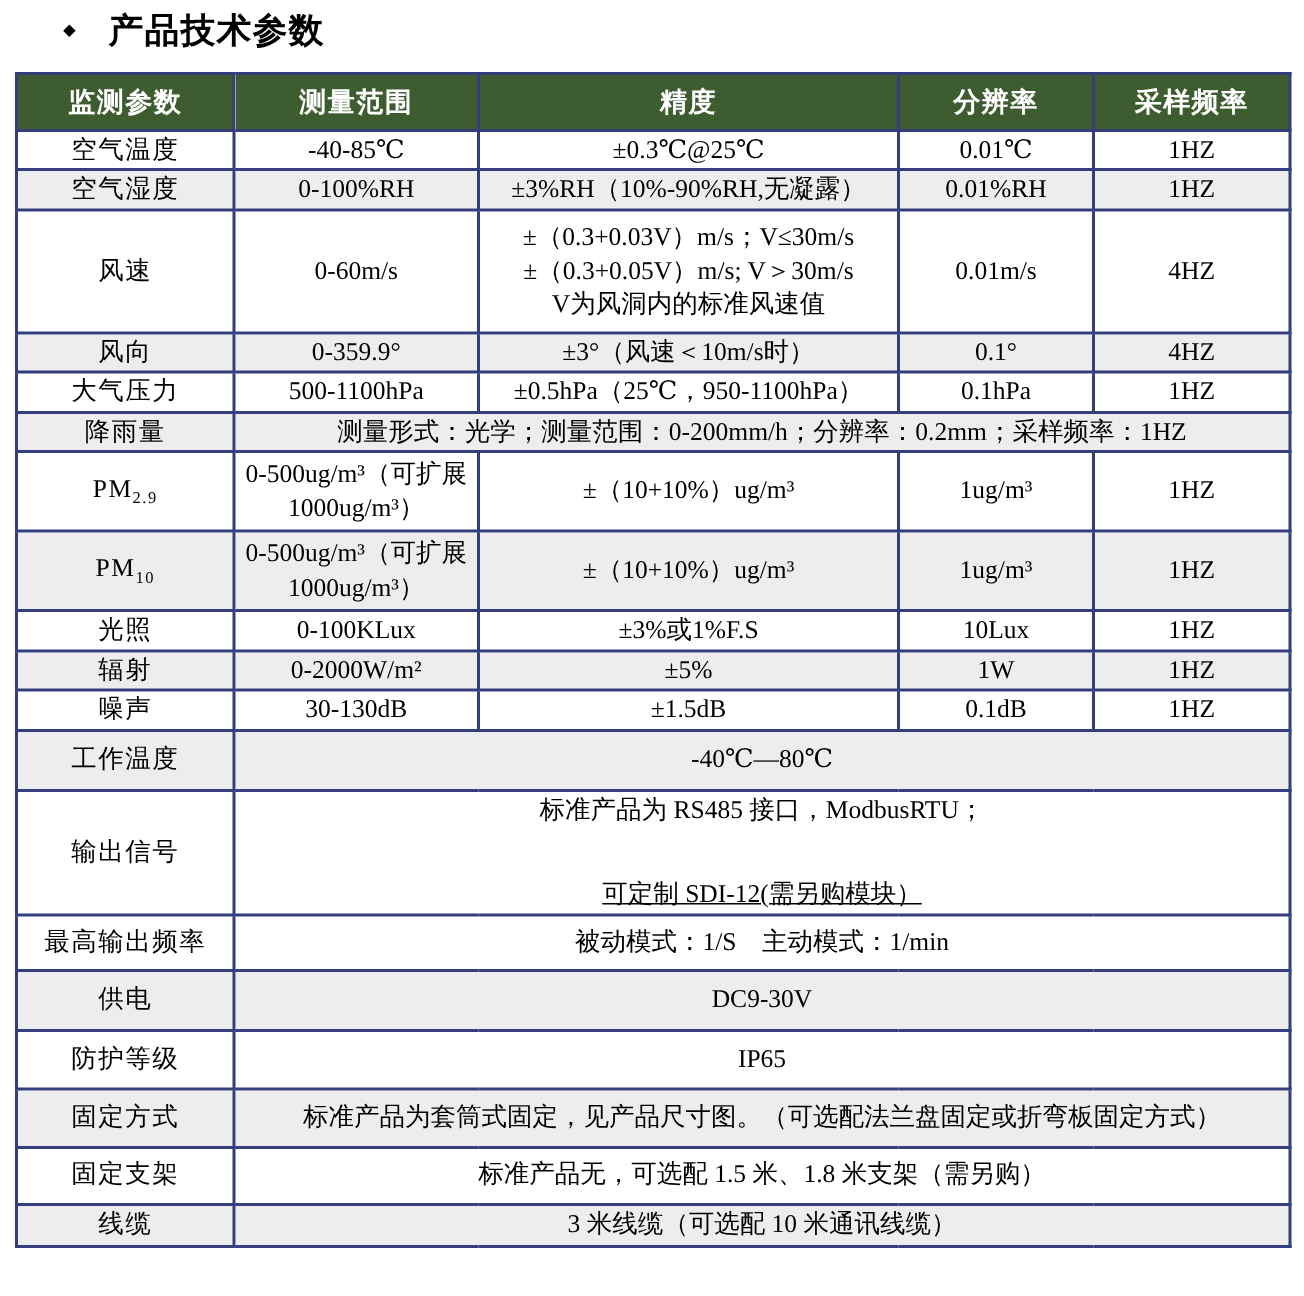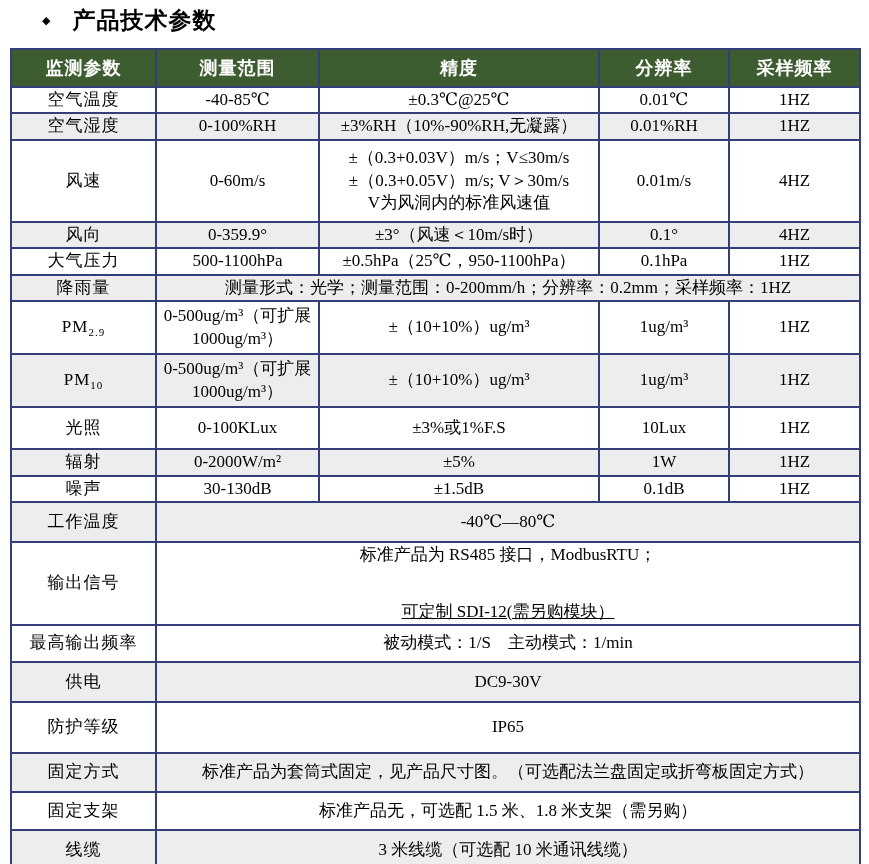--- a/index.html
+++ b/index.html
@@ -159,21 +159,21 @@
         </tr>
         <tr class="shaded" style="height: 53px;">
           <td class="param">PM<sub>10</sub></td>
           <td>0-500ug/m³（可扩展1000ug/m³）</td>
           <td>
             <div class="acc-line">±（10+10%）ug/m³</div>
           </td>
           <td>1ug/m³</td>
           <td>1HZ</td>
         </tr>
-        <tr style="height: 42px;">
+        <tr style="height: 26px;">
           <td class="param">光照</td>
           <td>0-100KLux</td>
           <td>
             <div class="acc-line">±3%或1%F.S</div>
           </td>
           <td>10Lux</td>
           <td>1HZ</td>
         </tr>
         <tr class="shaded" style="height: 26px;">
           <td class="param">辐射</td>
@@ -211,39 +211,39 @@
           <td class="span-cell" colspan="4">
             <div class="span-line">被动模式：1/S　主动模式：1/min</div>
           </td>
         </tr>
         <tr class="shaded" style="height: 40px;">
           <td class="param">供电</td>
           <td class="span-cell" colspan="4">
             <div class="span-line">DC9-30V</div>
           </td>
         </tr>
-        <tr style="height: 51px;">
+        <tr style="height: 39px;">
           <td class="param">防护等级</td>
           <td class="span-cell" colspan="4">
             <div class="span-line">IP65</div>
           </td>
         </tr>
         <tr class="shaded" style="height: 39px;">
           <td class="param">固定方式</td>
           <td class="span-cell" colspan="4">
             <div class="span-line">标准产品为套筒式固定，见产品尺寸图。（可选配法兰盘固定或折弯板固定方式）</div>
           </td>
         </tr>
         <tr style="height: 38px;">
           <td class="param">固定支架</td>
           <td class="span-cell" colspan="4">
             <div class="span-line">标准产品无，可选配 1.5 米、1.8 米支架（需另购）</div>
           </td>
         </tr>
-        <tr class="shaded" style="height: 40px;">
+        <tr class="shaded" style="height: 28px;">
           <td class="param">线缆</td>
           <td class="span-cell" colspan="4">
             <div class="span-line">3 米线缆（可选配 10 米通讯线缆）</div>
           </td>
         </tr>
       </tbody>
   </table>
 
 </div>
 

